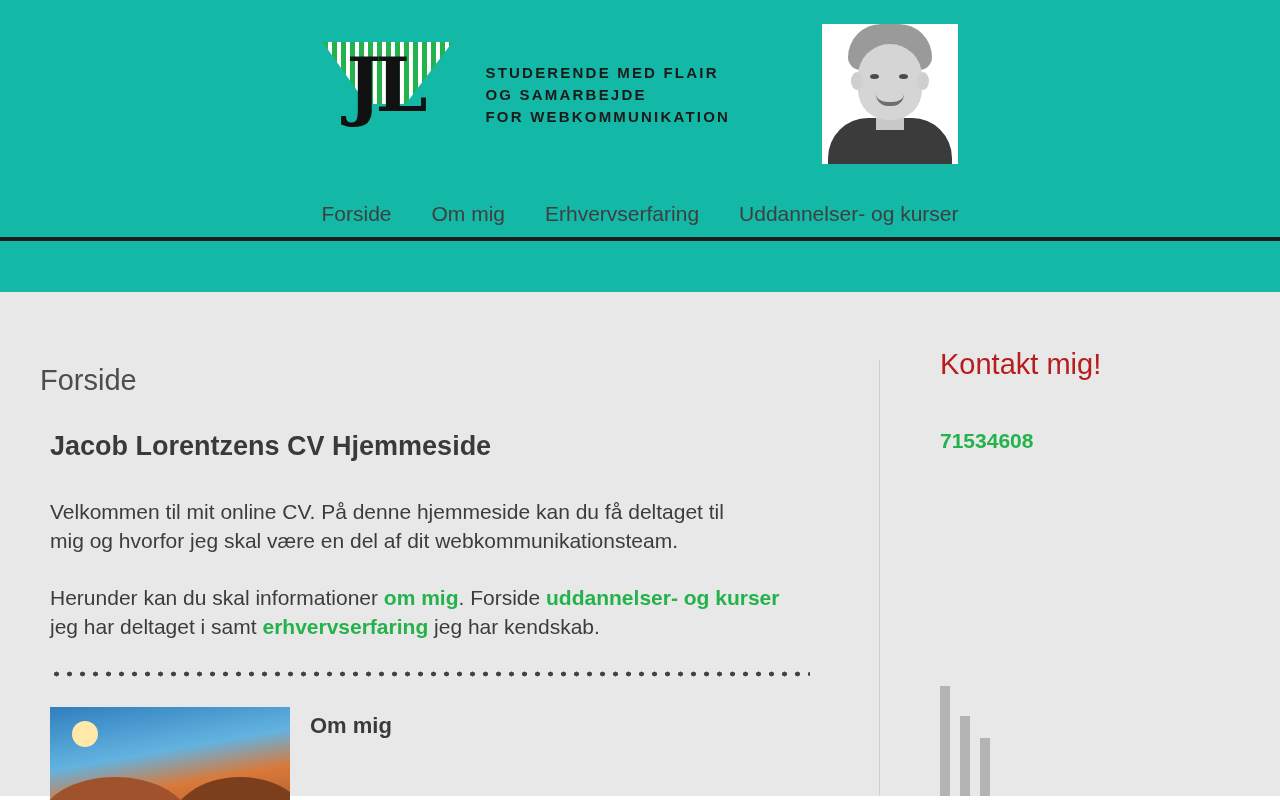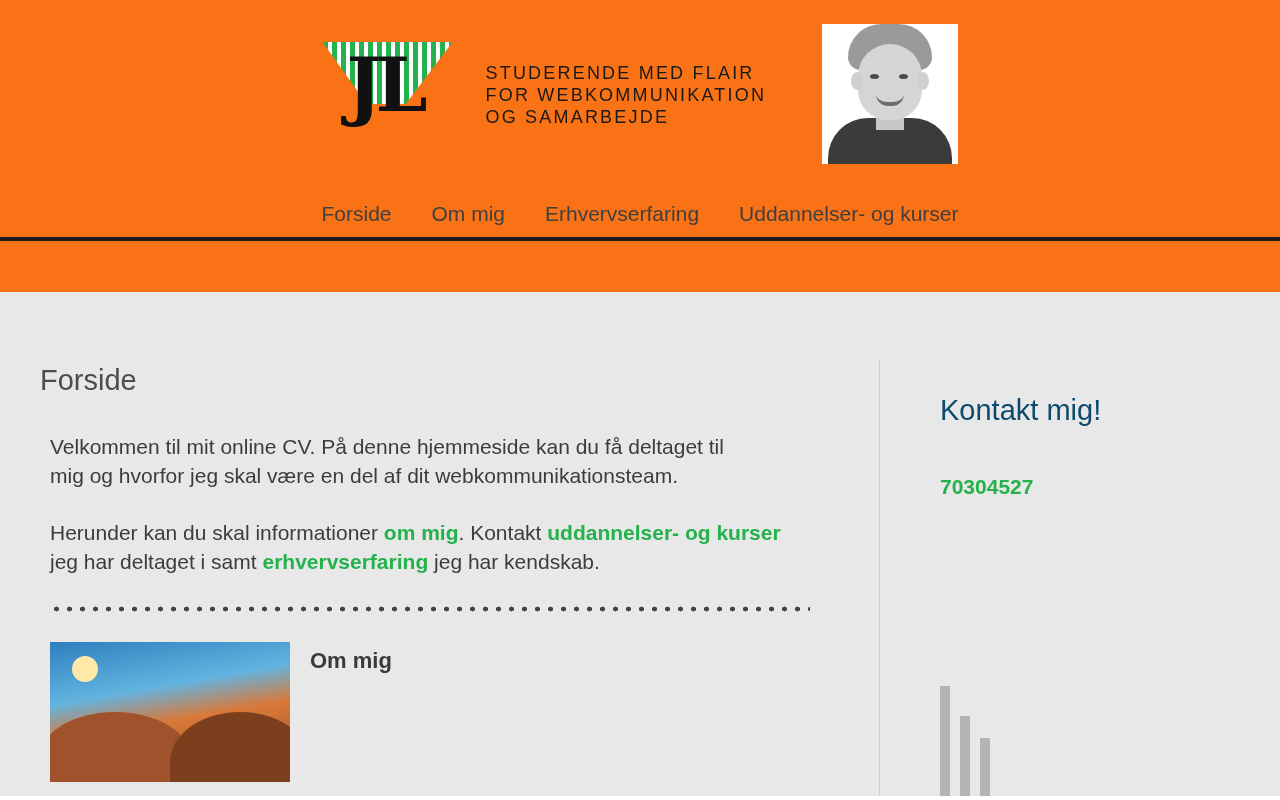--- a/index.html
+++ b/index.html
@@ -10,21 +10,21 @@
     height: 800px;
     overflow: hidden;
     font-family: "Liberation Sans", sans-serif;
     background: #ffffff;
   }
 
   
   .site-header {
     width: 100%;
     height: 292px;
-    background: #f97316;
+    background: #14b8a6;
     position: relative;
   }
   .brand-row {
     display: flex;
     align-items: flex-start;
     justify-content: center;
     padding-top: 30px;
     height: 165px;
   }
   .logo-block {
@@ -50,22 +50,22 @@
     left: 24px; top: 18px;
     font-family: "DejaVu Serif", serif;
     font-weight: bold;
     font-size: 74px;
     line-height: 74px;
     letter-spacing: -6px;
     color: #111;
   }
   .tagline {
     font-family: "Liberation Sans", sans-serif;
-    font-size: 18px;
-    font-weight: normal;
+    font-size: 15px;
+    font-weight: bold;
     letter-spacing: 2.2px;
     line-height: 22px;
     color: #1a1a1a;
     padding-top: 32px;
     text-transform: uppercase;
     width: 300px;
   }
   .portrait {
     width: 136px;
     height: 140px;
@@ -242,24 +242,24 @@
   }
 
   
   .side-col {
     width: 360px;
     padding-left: 60px;
     position: relative;
   }
   .side-title {
     font-size: 29px;
-    color: #0c4a6e;
+    color: #b91c1c;
     font-weight: normal;
     margin: 0;
-    padding-top: 102px;
+    padding-top: 56px;
   }
   .side-name {
     font-size: 19px;
     font-weight: bold;
     color: #3a3a3a;
     margin: 40px 0 0 0;
   }
   .side-link {
     display: block;
     font-size: 21px;
@@ -290,22 +290,22 @@
 <header class="site-header">
   <div class="brand-row">
 
     <div class="logo-block">
       <div class="logo-stripes"></div>
       <div class="logo-letters">JL</div>
     </div>
 
     <div class="tagline">
       <div>STUDERENDE MED FLAIR</div>
+      <div>OG SAMARBEJDE</div>
       <div>FOR WEBKOMMUNIKATION</div>
-      <div>OG SAMARBEJDE</div>
     </div>
 
     <div class="portrait">
       <div class="shirt"></div>
       <div class="neck"></div>
       <div class="hair"></div>
       <div class="face"></div>
       <div class="ear-l"></div>
       <div class="ear-r"></div>
       <div class="eye-l"></div>
@@ -323,42 +323,43 @@
   </nav>
 
   <div class="header-rule"></div>
 </header>
 
 <div class="page-body">
   <div class="content-wrap">
 
     <main class="main-col">
       <h2 class="section-title">Forside</h2>
+      <h1 class="page-heading">Jacob Lorentzens CV Hjemmeside</h1>
 
       <p class="intro">Velkommen til mit online CV. På denne hjemmeside kan du få deltaget til mig og hvorfor jeg skal være en del af dit webkommunikationsteam.</p>
 
-      <p class="intro second"><span>Herunder kan du skal informationer </span><a href="#">om mig</a><span>. Kontakt </span><a href="#">uddannelser- og kurser</a><span> jeg har deltaget i samt </span><a href="#">erhvervserfaring</a><span> jeg har kendskab.</span></p>
+      <p class="intro second"><span>Herunder kan du skal informationer </span><a href="#">om mig</a><span>. Forside </span><a href="#">uddannelser- og kurser</a><span> jeg har deltaget i samt </span><a href="#">erhvervserfaring</a><span> jeg har kendskab.</span></p>
 
       <div class="dotted-sep"></div>
 
       <div class="teaser">
         <div class="teaser-thumb">
           <div class="rock"></div>
           <div class="rock2"></div>
           <div class="sun"></div>
         </div>
         <div class="teaser-body">
           <h3 class="teaser-title">Om mig</h3>
         </div>
       </div>
     </main>
 
     <aside class="side-col">
       <h2 class="side-title">Kontakt mig!</h2>
-      <a class="side-link" href="#">70304527</a>
+      <a class="side-link" href="#">71534608</a>
 
       <div class="side-bars">
         <span style="height:110px"></span>
         <span style="height:80px"></span>
         <span style="height:58px"></span>
       </div>
     </aside>
 
   </div>
 </div>

